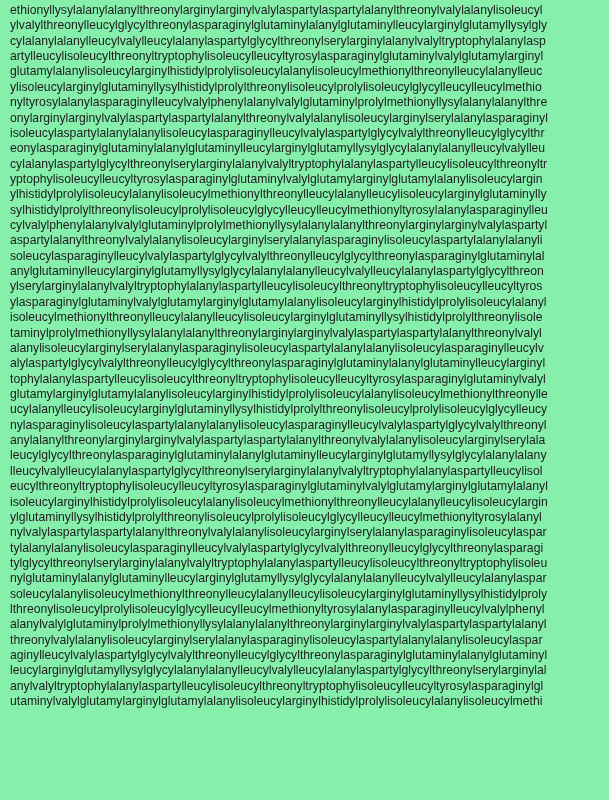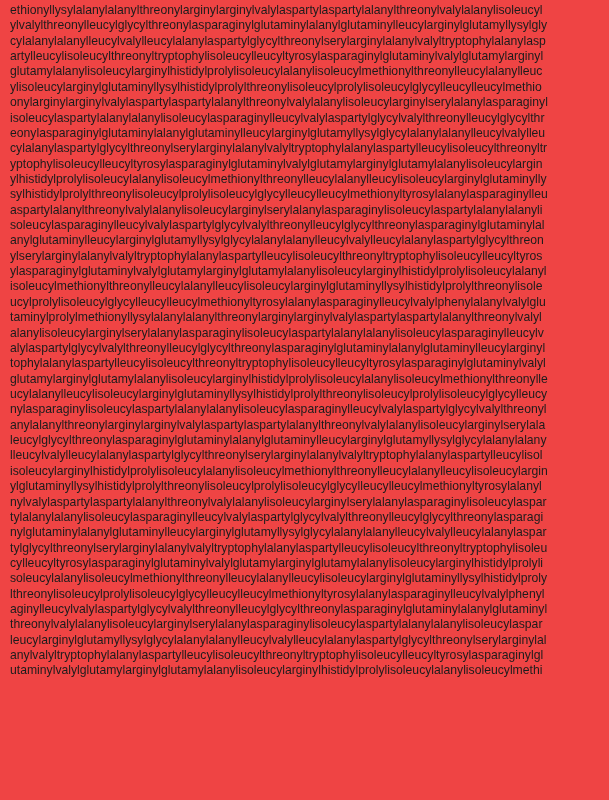--- a/index.html
+++ b/index.html
@@ -5,21 +5,21 @@
   html, body {
     margin: 0;
     padding: 0;
     background: #ffffff;
   }
   .page {
     position: relative;
     width: 609px;
     height: 800px;
     overflow: hidden;
-    background: #ef4444;
+    background: #86efac;
     box-sizing: border-box;
     padding: 3px 0 0 10px;
   }
   .text-block {
     font-family: "Liberation Sans", "DejaVu Sans", sans-serif;
     font-size: 12.2px;
     line-height: 15.37px;
     color: #1c1c1c;
     font-weight: 400;
   }
@@ -34,52 +34,54 @@
 <body style="background: rgb(255, 255, 255);">
 
 <div class="page">
   <div class="text-block" id="text-block" style="color: rgb(28, 28, 28);">
       <div class="text-line">ethionyllysylalanylalanylthreonylarginylarginylvalylaspartylaspartylalanylthreonylvalylalanylisoleucyl</div>
       <div class="text-line">ylvalylthreonylleucylglycylthreonylasparaginylglutaminylalanylglutaminylleucylarginylglutamyllysylgly</div>
       <div class="text-line">cylalanylalanylleucylvalylleucylalanylaspartylglycylthreonylserylarginylalanylvalyltryptophylalanylasp</div>
       <div class="text-line">artylleucylisoleucylthreonyltryptophylisoleucylleucyltyrosylasparaginylglutaminylvalylglutamylarginyl</div>
       <div class="text-line">glutamylalanylisoleucylarginylhistidylprolylisoleucylalanylisoleucylmethionylthreonylleucylalanylleuc</div>
       <div class="text-line">ylisoleucylarginylglutaminyllysylhistidylprolylthreonylisoleucylprolylisoleucylglycylleucylleucylmethio</div>
+      <div class="text-line">nyltyrosylalanylasparaginylleucylvalylphenylalanylvalylglutaminylprolylmethionyllysylalanylalanylthre</div>
       <div class="text-line">onylarginylarginylvalylaspartylaspartylalanylthreonylvalylalanylisoleucylarginylserylalanylasparaginyl</div>
       <div class="text-line">isoleucylaspartylalanylalanylisoleucylasparaginylleucylvalylaspartylglycylvalylthreonylleucylglycylthr</div>
       <div class="text-line">eonylasparaginylglutaminylalanylglutaminylleucylarginylglutamyllysylglycylalanylalanylleucylvalylleu</div>
       <div class="text-line">cylalanylaspartylglycylthreonylserylarginylalanylvalyltryptophylalanylaspartylleucylisoleucylthreonyltr</div>
       <div class="text-line">yptophylisoleucylleucyltyrosylasparaginylglutaminylvalylglutamylarginylglutamylalanylisoleucylargin</div>
       <div class="text-line">ylhistidylprolylisoleucylalanylisoleucylmethionylthreonylleucylalanylleucylisoleucylarginylglutaminylly</div>
       <div class="text-line">sylhistidylprolylthreonylisoleucylprolylisoleucylglycylleucylleucylmethionyltyrosylalanylasparaginylleu</div>
+      <div class="text-line">cylvalylphenylalanylvalylglutaminylprolylmethionyllysylalanylalanylthreonylarginylarginylvalylaspartyl</div>
       <div class="text-line">aspartylalanylthreonylvalylalanylisoleucylarginylserylalanylasparaginylisoleucylaspartylalanylalanyli</div>
       <div class="text-line">soleucylasparaginylleucylvalylaspartylglycylvalylthreonylleucylglycylthreonylasparaginylglutaminylal</div>
       <div class="text-line">anylglutaminylleucylarginylglutamyllysylglycylalanylalanylleucylvalylleucylalanylaspartylglycylthreon</div>
       <div class="text-line">ylserylarginylalanylvalyltryptophylalanylaspartylleucylisoleucylthreonyltryptophylisoleucylleucyltyros</div>
       <div class="text-line">ylasparaginylglutaminylvalylglutamylarginylglutamylalanylisoleucylarginylhistidylprolylisoleucylalanyl</div>
       <div class="text-line">isoleucylmethionylthreonylleucylalanylleucylisoleucylarginylglutaminyllysylhistidylprolylthreonylisole</div>
-      <div class="text-line">ucylprolylisoleucylglycylleucylleucylmethionyltyrosylalanylasparaginylleucylvalylphenylalanylvalylglu</div>
       <div class="text-line">taminylprolylmethionyllysylalanylalanylthreonylarginylarginylvalylaspartylaspartylalanylthreonylvalyl</div>
       <div class="text-line">alanylisoleucylarginylserylalanylasparaginylisoleucylaspartylalanylalanylisoleucylasparaginylleucylv</div>
       <div class="text-line">alylaspartylglycylvalylthreonylleucylglycylthreonylasparaginylglutaminylalanylglutaminylleucylarginyl</div>
       <div class="text-line">tophylalanylaspartylleucylisoleucylthreonyltryptophylisoleucylleucyltyrosylasparaginylglutaminylvalyl</div>
       <div class="text-line">glutamylarginylglutamylalanylisoleucylarginylhistidylprolylisoleucylalanylisoleucylmethionylthreonylle</div>
       <div class="text-line">ucylalanylleucylisoleucylarginylglutaminyllysylhistidylprolylthreonylisoleucylprolylisoleucylglycylleucy</div>
       <div class="text-line">nylasparaginylisoleucylaspartylalanylalanylisoleucylasparaginylleucylvalylaspartylglycylvalylthreonyl</div>
       <div class="text-line">anylalanylthreonylarginylarginylvalylaspartylaspartylalanylthreonylvalylalanylisoleucylarginylserylala</div>
       <div class="text-line">leucylglycylthreonylasparaginylglutaminylalanylglutaminylleucylarginylglutamyllysylglycylalanylalany</div>
       <div class="text-line">lleucylvalylleucylalanylaspartylglycylthreonylserylarginylalanylvalyltryptophylalanylaspartylleucylisol</div>
+      <div class="text-line">eucylthreonyltryptophylisoleucylleucyltyrosylasparaginylglutaminylvalylglutamylarginylglutamylalanyl</div>
       <div class="text-line">isoleucylarginylhistidylprolylisoleucylalanylisoleucylmethionylthreonylleucylalanylleucylisoleucylargin</div>
       <div class="text-line">ylglutaminyllysylhistidylprolylthreonylisoleucylprolylisoleucylglycylleucylleucylmethionyltyrosylalanyl</div>
       <div class="text-line">nylvalylaspartylaspartylalanylthreonylvalylalanylisoleucylarginylserylalanylasparaginylisoleucylaspar</div>
       <div class="text-line">tylalanylalanylisoleucylasparaginylleucylvalylaspartylglycylvalylthreonylleucylglycylthreonylasparagi</div>
+      <div class="text-line">tylglycylthreonylserylarginylalanylvalyltryptophylalanylaspartylleucylisoleucylthreonyltryptophylisoleu</div>
       <div class="text-line">nylglutaminylalanylglutaminylleucylarginylglutamyllysylglycylalanylalanylleucylvalylleucylalanylaspar</div>
-      <div class="text-line">tylglycylthreonylserylarginylalanylvalyltryptophylalanylaspartylleucylisoleucylthreonyltryptophylisoleu</div>
-      <div class="text-line">cylleucyltyrosylasparaginylglutaminylvalylglutamylarginylglutamylalanylisoleucylarginylhistidylprolyli</div>
       <div class="text-line">soleucylalanylisoleucylmethionylthreonylleucylalanylleucylisoleucylarginylglutaminyllysylhistidylproly</div>
       <div class="text-line">lthreonylisoleucylprolylisoleucylglycylleucylleucylmethionyltyrosylalanylasparaginylleucylvalylphenyl</div>
+      <div class="text-line">alanylvalylglutaminylprolylmethionyllysylalanylalanylthreonylarginylarginylvalylaspartylaspartylalanyl</div>
+      <div class="text-line">threonylvalylalanylisoleucylarginylserylalanylasparaginylisoleucylaspartylalanylalanylisoleucylaspar</div>
       <div class="text-line">aginylleucylvalylaspartylglycylvalylthreonylleucylglycylthreonylasparaginylglutaminylalanylglutaminyl</div>
-      <div class="text-line">threonylvalylalanylisoleucylarginylserylalanylasparaginylisoleucylaspartylalanylalanylisoleucylaspar</div>
       <div class="text-line">leucylarginylglutamyllysylglycylalanylalanylleucylvalylleucylalanylaspartylglycylthreonylserylarginylal</div>
       <div class="text-line">anylvalyltryptophylalanylaspartylleucylisoleucylthreonyltryptophylisoleucylleucyltyrosylasparaginylgl</div>
       <div class="text-line">utaminylvalylglutamylarginylglutamylalanylisoleucylarginylhistidylprolylisoleucylalanylisoleucylmethi</div>
     </div>
 </div>
 
 </body></html>

